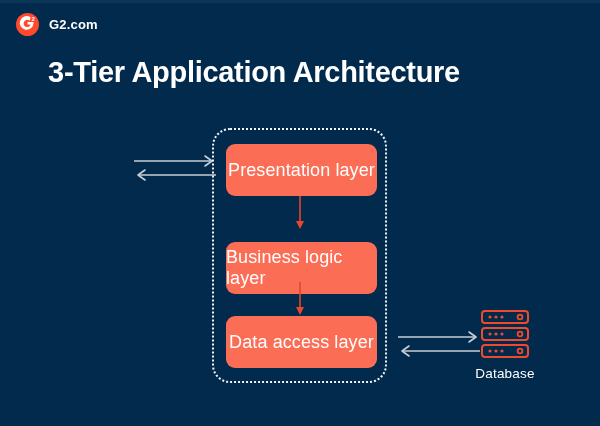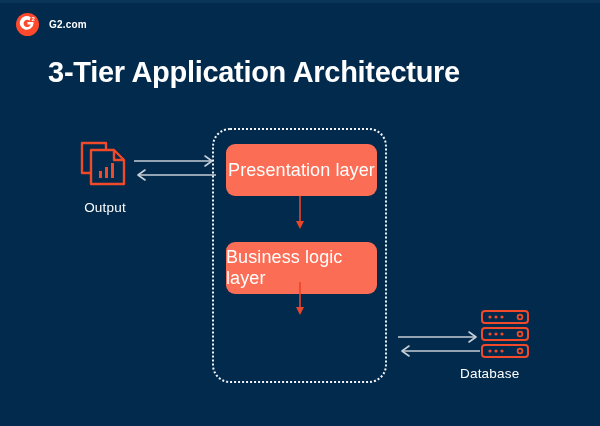--- a/index.html
+++ b/index.html
@@ -44,21 +44,21 @@
     border-radius: 50%;
     background: #FF492C;
     display: flex;
     align-items: center;
     justify-content: center;
     position: relative;
   }
   .brand-logo svg { display: block; }
   .brand-name {
     color: #FFFFFF;
-    font-size: 10px;
+    font-size: 13px;
     font-weight: bold;
     letter-spacing: .2px;
   }
 
   
   .title {
     position: absolute;
     top: 56px;
     left: 0;
     width: 508px;
@@ -125,21 +125,21 @@
     margin-top: 6px;
     letter-spacing: .2px;
   }
 
   
   .database-group {
     position: absolute;
     left: 460px;
     top: 308px;
     width: 90px;
-    text-align: left;
+    text-align: center;
   }
   .database-icon { height: 52px; display: flex; align-items: center; justify-content: center; }
 
   
   .arrow-pair { position: absolute; width: 82px; height: 30px; }
   .arrow-pair.left-pair  { left: 134px; top: 154px; }
   .arrow-pair.right-pair { left: 398px; top: 330px; }
   .arrow-pair svg { display: block; }
 </style>
 </head>
@@ -154,36 +154,20 @@
       <svg width="23" height="23" viewBox="0 0 23 23" aria-hidden="true">
         <path d="M14.6 4.2a6.9 6.9 0 1 0 3.0 5.9c0-.4-.04-.8-.1-1.2h-6.0v2.5h3.2a3.6 3.6 0 1 1-1.0-3.6z" fill="#FFFFFF"></path>
         <text x="15.4" y="7.6" font-family="Liberation Sans, sans-serif" font-size="6" font-weight="bold" fill="#FFFFFF">2</text>
       </svg>
     </span>
     <span class="brand-name">G2.com</span>
   </div>
 
   <div class="title">3-Tier Application Architecture</div>
 
-  <div class="output-group">
-    <div class="output-icon">
-      <svg width="54" height="54" viewBox="0 0 54 54" aria-hidden="true">
-
-        <path d="M4 4 H28 V34 H4 Z" fill="none" stroke="#F04A2A" stroke-width="2.4" stroke-linejoin="round"></path>
-
-        <path d="M13 11 H36 L46 21 V45 H13 Z" fill="#012A4D" stroke="#F04A2A" stroke-width="2.4" stroke-linejoin="round"></path>
-        <path d="M36 11 V21 H46" fill="none" stroke="#F04A2A" stroke-width="2.4" stroke-linejoin="round"></path>
-
-        <rect x="21" y="32" width="3" height="7" fill="#F04A2A"></rect>
-        <rect x="27" y="28" width="3" height="11" fill="#F04A2A"></rect>
-        <rect x="33" y="24" width="3" height="15" fill="#F04A2A"></rect>
-      </svg>
-    </div>
-    <div class="node-label">Output</div>
-  </div>
 
   <div class="arrow-pair left-pair">
     <svg width="82" height="30" viewBox="0 0 82 30" aria-hidden="true">
       <line x1="0" y1="7" x2="78" y2="7" stroke="#C7CED6" stroke-width="1.6"></line>
       <polyline points="71,2 78,7 71,12" fill="none" stroke="#C7CED6" stroke-width="1.6" stroke-linecap="round" stroke-linejoin="round"></polyline>
       <line x1="4" y1="21" x2="82" y2="21" stroke="#C7CED6" stroke-width="1.6"></line>
       <polyline points="11,16 4,21 11,26" fill="none" stroke="#C7CED6" stroke-width="1.6" stroke-linecap="round" stroke-linejoin="round"></polyline>
     </svg>
   </div>
 
@@ -200,20 +184,21 @@
 
     <div class="layer-box b2">Business logic layer</div>
 
     <div class="v-arrow a2">
       <svg width="12" height="34" viewBox="0 0 12 34" aria-hidden="true">
         <line x1="6" y1="0" x2="6" y2="27" stroke="#E8452A" stroke-width="1.6"></line>
         <polygon points="6,33 2,25 10,25" fill="#E8452A"></polygon>
       </svg>
     </div>
 
+    <div class="layer-box b3">Data access layer</div>
   </div>
 
   <div class="arrow-pair right-pair">
     <svg width="82" height="30" viewBox="0 0 82 30" aria-hidden="true">
       <line x1="0" y1="7" x2="78" y2="7" stroke="#C7CED6" stroke-width="1.6"></line>
       <polyline points="71,2 78,7 71,12" fill="none" stroke="#C7CED6" stroke-width="1.6" stroke-linecap="round" stroke-linejoin="round"></polyline>
       <line x1="4" y1="21" x2="82" y2="21" stroke="#C7CED6" stroke-width="1.6"></line>
       <polyline points="11,16 4,21 11,26" fill="none" stroke="#C7CED6" stroke-width="1.6" stroke-linecap="round" stroke-linejoin="round"></polyline>
     </svg>
   </div>

